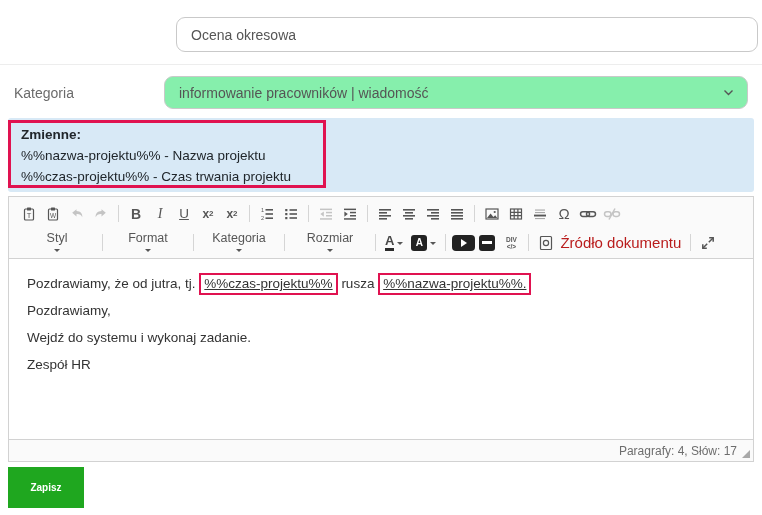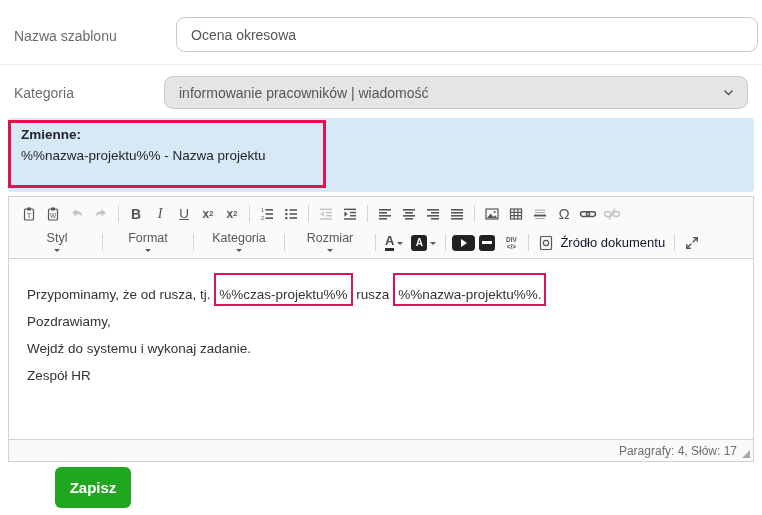--- a/index.html
+++ b/index.html
@@ -12,21 +12,21 @@
   .tpl-input {
     position:absolute; left:176px; top:17px; width:582px; height:35px;
     border:1px solid #c9c9c9; border-radius:9px; padding:0 14px;
     font-size:14px; color:#555; font-family:"Liberation Sans",sans-serif; outline:none; background:#fff;
   }
   .row-divider { position:absolute; left:0; top:64px; width:762px; height:1px; background:#ededed; }
   .select-box {
     position:absolute; left:164px; top:76px; width:584px; height:33px;
     border:1px solid #c9c9c9; border-radius:9px; padding:0 12px 0 14px;
     display:flex; align-items:center; justify-content:space-between;
-    font-size:14px; color:#555; background:#e5e5e5; cursor:pointer;
+    font-size:14px; color:#555; background:#86efac; cursor:pointer;
   }
   .info-box {
     position:absolute; left:8px; top:118px; width:746px; height:74px;
     background:#d8e9f6; border-radius:3px; padding:6px 13px;
     font-size:13.5px; color:#20262b; line-height:21px;
   }
   .info-box .title { font-weight:bold; }
   .anno-rect {
     position:absolute; border:3px solid #e01250; pointer-events:none; z-index:5;
   }
@@ -58,64 +58,64 @@
   .color-btn { display:flex; align-items:center; gap:3px; padding:0 4px; }
   .a-letter { font-size:13px; font-weight:bold; color:#474747; border-bottom:3px solid #2b2b2b; line-height:14px; }
   .a-bg { width:16px; height:16px; background:#222; border-radius:3px; color:#fff; font-size:10px; font-weight:bold; display:flex; align-items:center; justify-content:center; }
   .yt-btn { width:23px; height:16px; background:#222; border-radius:4px; display:flex; align-items:center; justify-content:center; }
   .yt-play { width:0; height:0; border-left:6px solid #fff; border-top:4px solid transparent; border-bottom:4px solid transparent; margin-left:2px; }
   .media-btn { width:16px; height:16px; background:#222; border-radius:3px; display:flex; align-items:center; justify-content:center; }
   .media-bar { width:10px; height:3px; background:#fff; }
   .div-btn { display:flex; flex-direction:column; align-items:center; line-height:7px; }
   .div-top { font-size:6.5px; font-weight:bold; color:#565656; }
   .div-bottom { font-size:6.5px; font-weight:bold; color:#565656; }
-  .source-btn { display:flex; align-items:center; gap:6px; padding:0 4px; color:#0f172a; font-size:13px; height:24px; cursor:pointer; }
+  .source-btn { display:flex; align-items:center; gap:6px; padding:0 4px; color:#b91c1c; font-size:15px; height:24px; cursor:pointer; }
 
   .content { height:180px; padding:14px 16px 0 18px; font-size:13.5px; color:#333; line-height:1.55; }
   .content p { margin:0 0 6px; }
-  .var-anno { border:2.5px solid #e01250; padding:12px 3px 1px; display:inline-block; line-height:1.2; }
+  .var-anno { border:2.5px solid #e01250; padding:1px 3px 1px; display:inline-block; line-height:1.2;text-decoration:underline; }
 
   .statusbar {
     position:relative; height:22px; background:#fafafa; border-top:1px solid #d2d2d2;
     display:flex; align-items:center; justify-content:flex-end; padding-right:16px;
     color:#6d6d6d; font-size:12px;
   }
   .resize-handle {
     position:absolute; right:3px; bottom:3px; width:0; height:0;
     border-style:solid; border-width:0 0 8px 8px;
     border-color:transparent transparent #a8a8a8 transparent;
   }
   .save-btn {
     position:absolute; left:8px; top:467px; width:76px; height:41px;
-    background:#1fa71f; border:none; border-radius:6px; color:#fff;
-    font-family:"Liberation Sans",sans-serif; font-weight:bold; font-size:15px; cursor:pointer;margin-left:47px;
+    background:#1fa71f; border:none; border-radius:0; color:#fff;
+    font-family:"Liberation Sans",sans-serif; font-weight:bold; font-size:10px; cursor:pointer;
   }
   svg { display:block; }
 </style>
 </head>
 <body>
 
 <div class="page">
 
-  <div class="form-label" style="top:28px;">Nazwa szablonu</div>
   <input class="tpl-input" type="text" value="Ocena okresowa" style="">
 
   <div class="row-divider"></div>
 
   <div class="form-label" style="top:85px;">Kategoria</div>
   <div class="select-box">
     <span>informowanie pracowników | wiadomość</span>
     <svg width="13" height="13" viewBox="0 0 13 13">
       <polyline points="2.5,4.5 6.5,8.5 10.5,4.5" fill="none" stroke="#555" stroke-width="1.4"></polyline>
     </svg>
   </div>
 
   <div class="info-box">
     <div class="title">Zmienne:</div>
     <div>%%nazwa-projektu%% - Nazwa projektu</div>
+    <div>%%czas-projektu%% - Czas trwania projektu</div>
   </div>
   <div class="anno-rect anno-vars"></div>
 
   <div class="editor">
     <div class="toolbar">
 
       <div class="tb-row">
         <span class="tb-btn">
           <svg width="16" height="16" viewBox="0 0 16 16">
             <rect x="3.5" y="3" width="9" height="11" rx="1" fill="none" stroke="currentColor" stroke-width="1.2"></rect>
@@ -355,21 +355,21 @@
                 <path d="M13 3 8.8 7.2"></path>
               <path d="M6.8 13.2h-4v-4"></path>
                 <path d="M3 13l4.2-4.2"></path>
             </g>
           </svg>
         </span>
       </div>
     </div>
 
     <div class="content">
-      <p><span>Przypominamy, że od rusza, tj. </span><span class="var-anno">%%czas-projektu%%</span><span> rusza </span><span class="var-anno">%%nazwa-projektu%%.</span></p>
+      <p><span>Pozdrawiamy, że od jutra, tj. </span><span class="var-anno">%%czas-projektu%%</span><span> rusza </span><span class="var-anno">%%nazwa-projektu%%.</span></p>
       <p>Pozdrawiamy,</p>
       <p>Wejdź do systemu i wykonaj zadanie.</p>
       <p>Zespół HR</p>
     </div>
 
     <div class="statusbar">
       <span>Paragrafy: 4, Słów: 17</span>
       <span class="resize-handle"></span>
     </div>
   </div>

